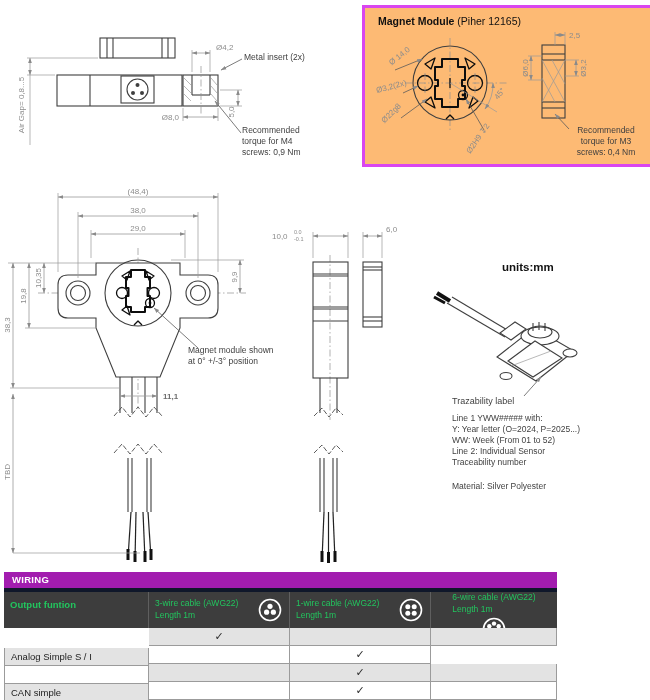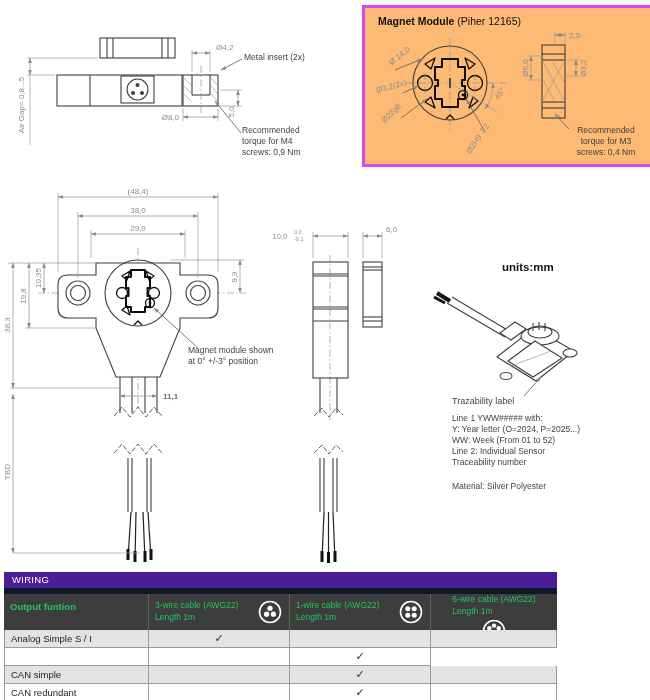--- a/index.html
+++ b/index.html
@@ -20,32 +20,32 @@
   .brk{stroke:#4a4a4a;stroke-width:.9;fill:none;stroke-dasharray:5 2;}
   .wire{stroke:#222;stroke-width:1.2;fill:none;}
   #sv1 .dim,#sv2 .dim,#sv3 .dim{marker-start:url(#ar);marker-end:url(#ar);}
   #sv1 .ldr,#sv2 .ldr,#sv3 .ldr{marker-end:url(#ar);}
   
   #mmbox{left:362px;top:5px;width:285px;height:156px;border:3px solid #d946ef;background:#fdba74;text-align:center;}
   #mmtitle{position:absolute;left:13px;top:7px;font-size:10.5px;color:#111;}
   #mmtitle b{font-weight:bold;}
   
   #wiring{left:4px;top:572px;width:553px;}
-  #wbar{height:16px;background:#4c1d95;color:#fff;font-weight:normal;font-size:9.5px;
-        line-height:16px;padding-left:8px;letter-spacing:.3px;border-bottom:6px solid #0f172a;}
+  #wbar{height:16px;background:#a21caf;color:#fff;font-weight:bold;font-size:9.5px;
+        line-height:16px;padding-left:8px;letter-spacing:.3px;border-bottom:4px solid #0f172a;}
   .wgrid{display:grid;grid-template-columns:145px 141px 141px 126px;}
   .hc{background:#3d3d3d;color:#22c55e;height:36px;box-sizing:border-box;border-right:1px solid #5f5f5f;
       display:flex;align-items:center;justify-content:space-between;padding:0 6px;}
   .hc:last-child{border-right:none;flex-direction:column;}
   .hc0{align-items:flex-end;padding-bottom:18px;font-weight:bold;font-size:9.5px;}
   .ht{font-size:8.5px;line-height:1.4;}
   .wrow{height:18px;}
   .rc{box-sizing:border-box;height:18px;display:flex;align-items:center;background:#fff;
       border-right:1px solid #9b9b9b;border-bottom:1px solid #9b9b9b;}
-  .rc:first-child{border-left:1px solid #9b9b9b;}
+  .rc:first-child{border-left:1px solid #9b9b9b;margin-top:20px;}
   .r-alt .rc{background:#e3e3e3;}
   .lbl{padding-left:6px;font-size:9.5px;color:#1c1c1c;}
   .chk{justify-content:center;font-size:11px;color:#2b2b2b;}
   .cicon{position:static;flex:0 0 auto;}
 </style>
 </head>
 <body>
 
 <div id="stage">
 

